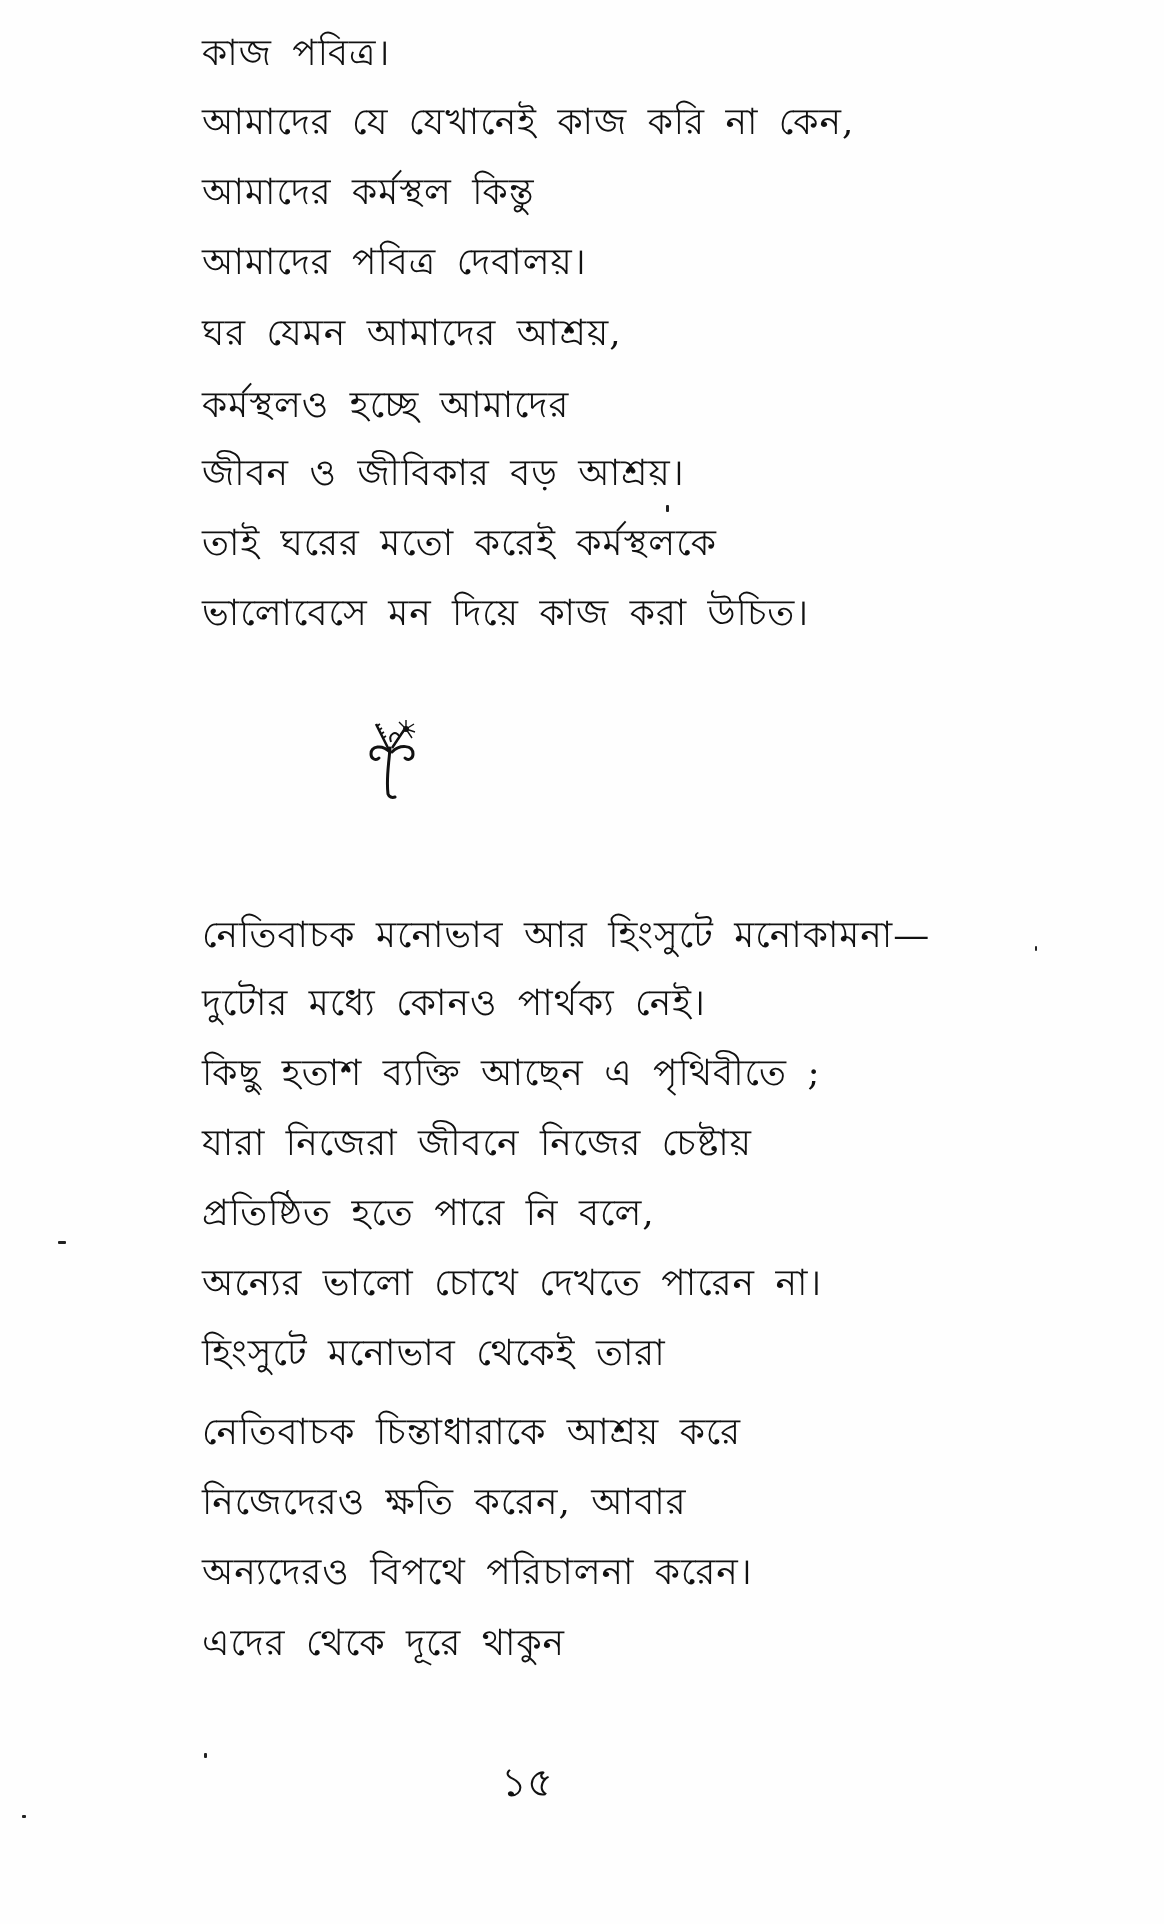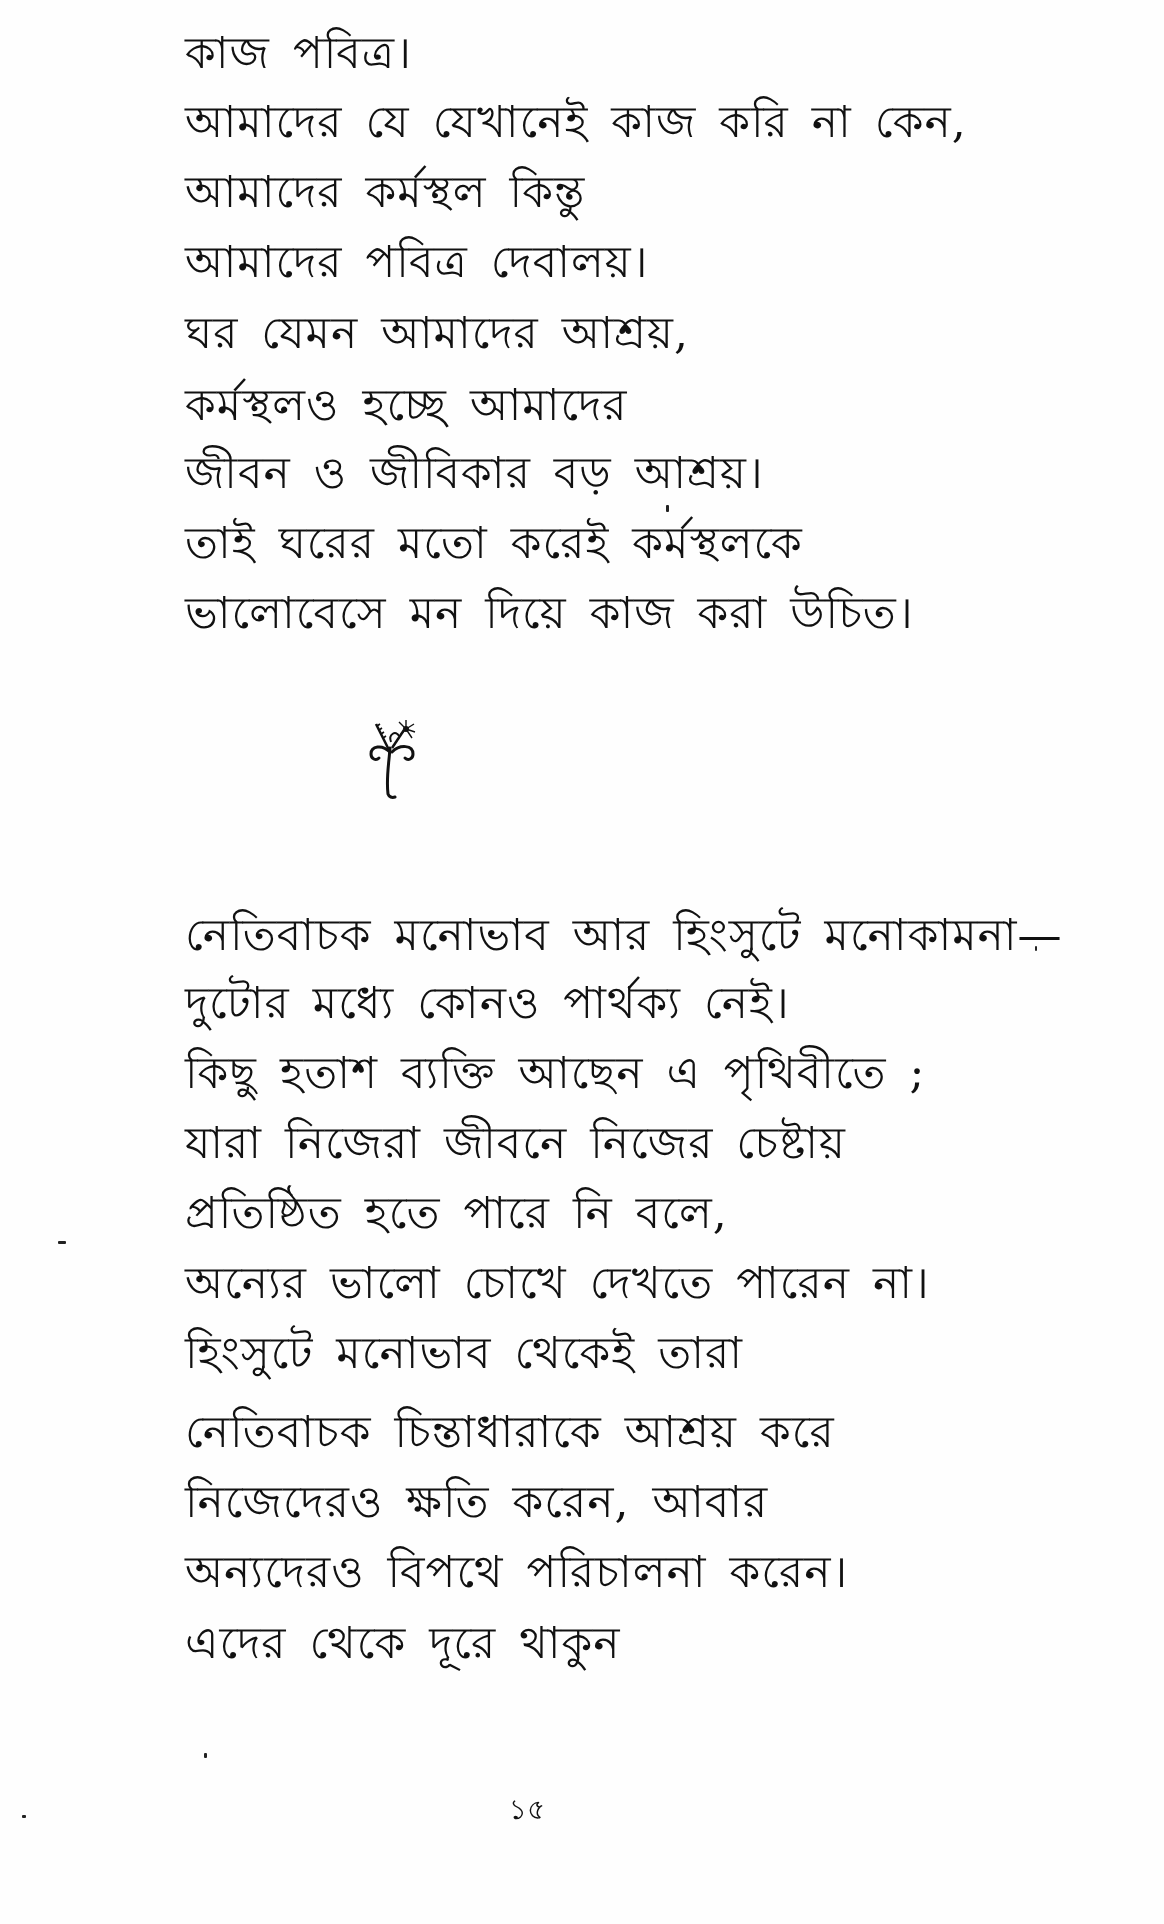--- a/index.html
+++ b/index.html
@@ -18,46 +18,45 @@
     }
     .page {
       position: absolute;
       left: 0;
       top: 0;
       width: 1164px;
       height: 1924px;
     }
     .line {
       position: absolute;
-      left: 185px;
+      left: 202px;
       height: 70px;
       line-height: 70px;
-      font-size: 44px;
+      font-size: 36px;
       white-space: nowrap;
       letter-spacing: 1px;
       word-spacing: 8px;
       transform: translateY(-35px);
     }
     .ornament {
       position: absolute;
       left: 368px;
       top: 718px;
       width: 52px;
       height: 82px;
     }
     .page-number {
       position: absolute;
       left: 500px;
       top: 1762px;
       width: 54px;
       height: 40px;
       line-height: 40px;
-      font-size: 28px;
+      font-size: 40px;
       text-align: center;
-      margin-top: 28px;
     }
     .speck {
       position: absolute;
       background: #222;
       border-radius: 1px;
     }
   </style>
 </head>
 <body>
 

